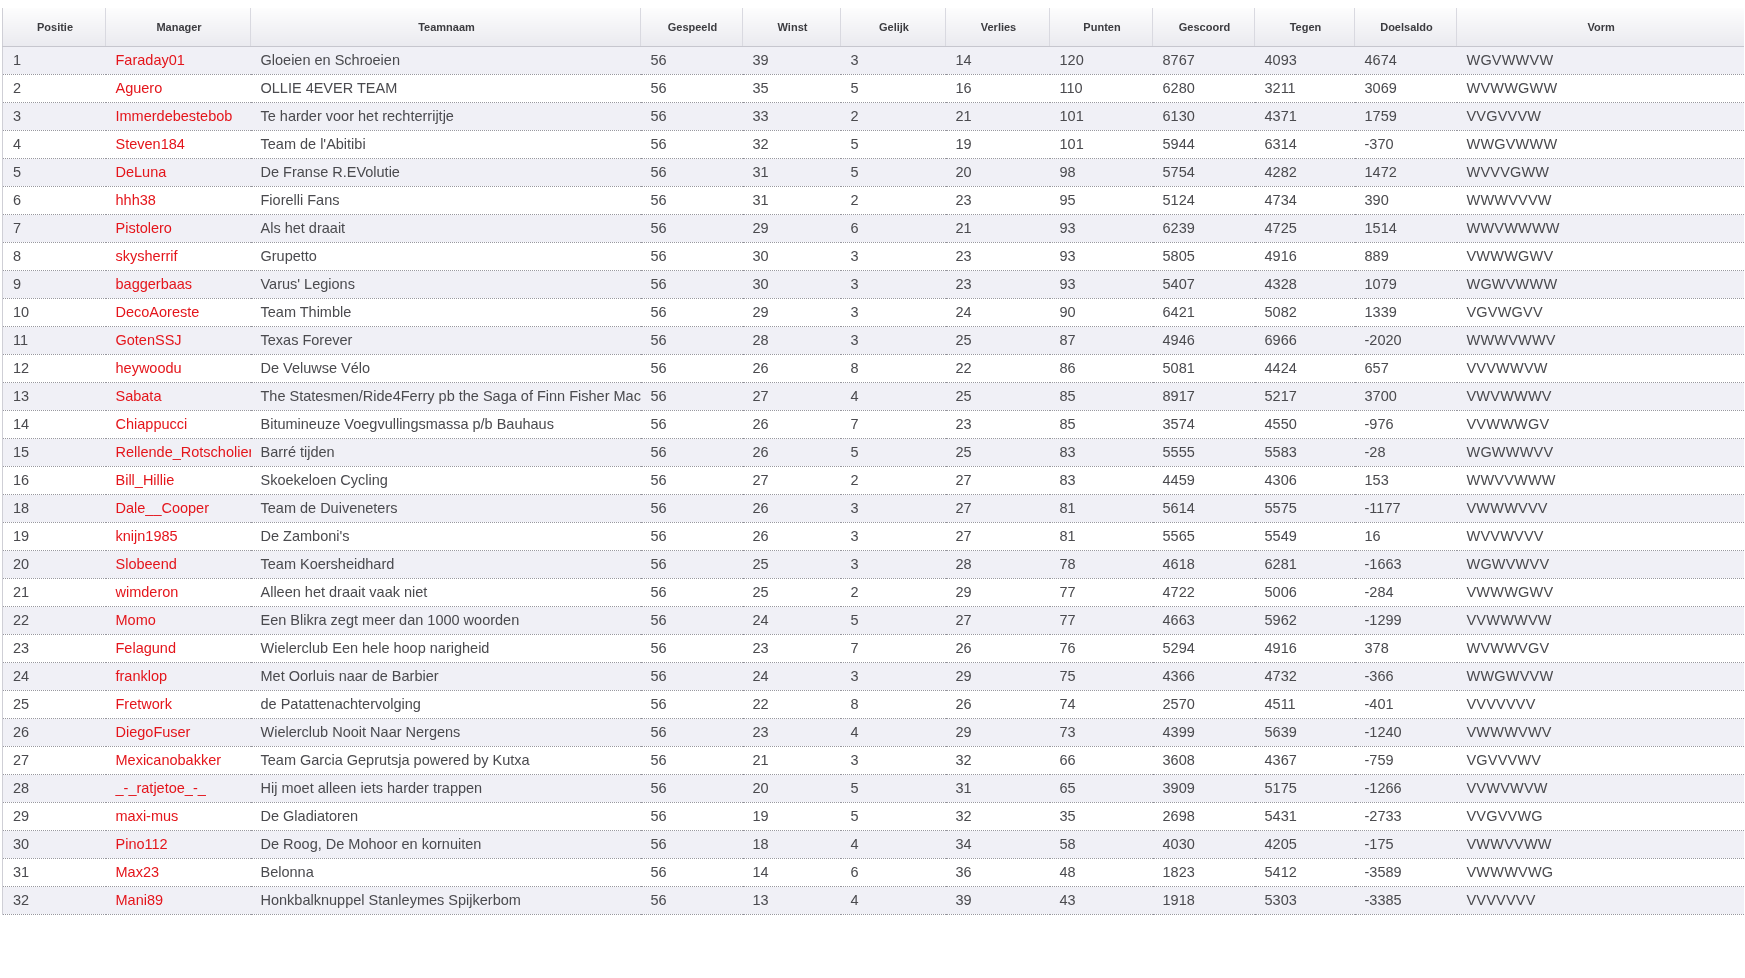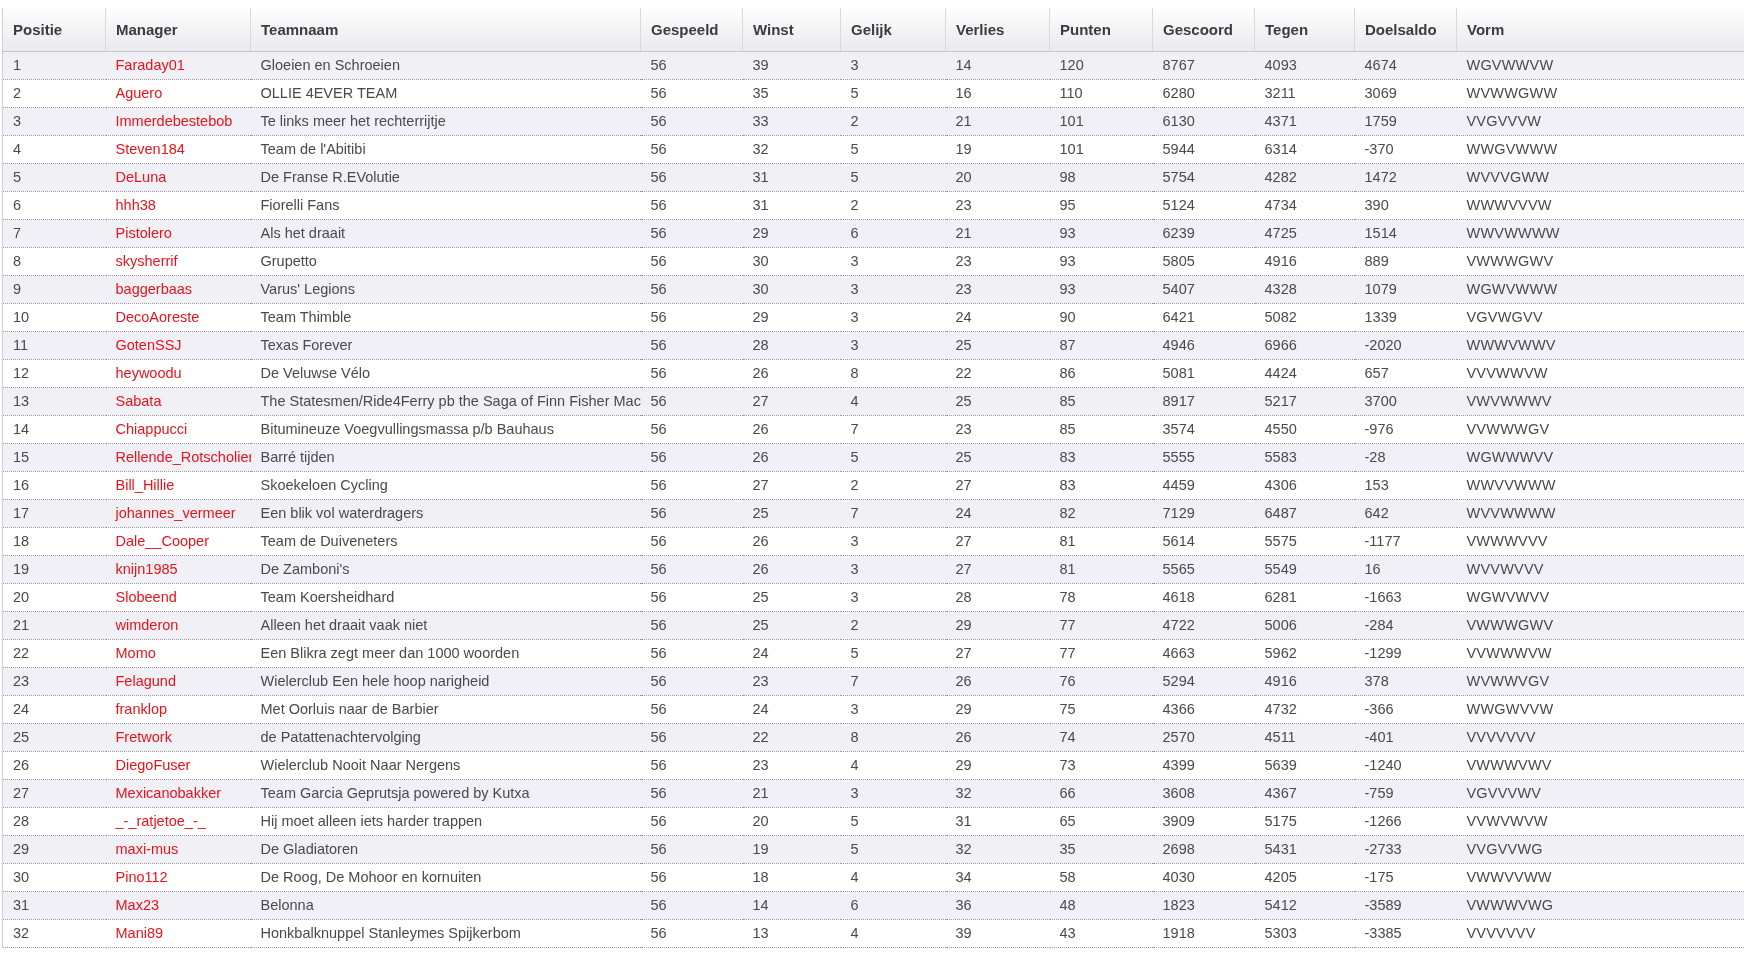--- a/index.html
+++ b/index.html
@@ -14,24 +14,24 @@
   table.standings {
     width: 1741px;
     border-collapse: collapse;
     table-layout: fixed;
     border-left: 1px solid #cfcfd6;
   }
   thead th {
     background: linear-gradient(to bottom, var(--header-bg-top, #fdfdfd), var(--header-bg-bottom, #eaeaef));
     border-bottom: 1px solid #c6c6ce;
     border-left: 1px solid #d9d9e0;
-    font-size: 15px;
+    font-size: 11px;
     font-weight: bold;
     color: #3c3c40;
-    text-align: left;
+    text-align: center;
     padding: 13px 8px 13px 10px;
     white-space: nowrap;
     overflow: hidden;
     cursor: pointer;
   }
   thead th:first-child { border-left: none; }
   tbody td {
     font-size: 14.5px;
     line-height: 17px;
     color: #4a4a4e;
@@ -109,21 +109,21 @@
           <td class="col-verlies">16</td>
           <td class="col-punten">110</td>
           <td class="col-gescoord">6280</td>
           <td class="col-tegen">3211</td>
           <td class="col-doelsaldo">3069</td>
           <td class="col-vorm">WVWWGWW</td>
         </tr>
         <tr>
           <td class="col-positie">3</td>
           <td class="col-manager"><a class="manager-link" href="#">Immerdebestebob</a></td>
-          <td class="col-teamnaam">Te links meer het rechterrijtje</td>
+          <td class="col-teamnaam">Te harder voor het rechterrijtje</td>
           <td class="col-gespeeld">56</td>
           <td class="col-winst">33</td>
           <td class="col-gelijk">2</td>
           <td class="col-verlies">21</td>
           <td class="col-punten">101</td>
           <td class="col-gescoord">6130</td>
           <td class="col-tegen">4371</td>
           <td class="col-doelsaldo">1759</td>
           <td class="col-vorm">VVGVVVW</td>
         </tr>
@@ -303,34 +303,20 @@
           <td class="col-winst">27</td>
           <td class="col-gelijk">2</td>
           <td class="col-verlies">27</td>
           <td class="col-punten">83</td>
           <td class="col-gescoord">4459</td>
           <td class="col-tegen">4306</td>
           <td class="col-doelsaldo">153</td>
           <td class="col-vorm">WWVVWWW</td>
         </tr>
         <tr>
-          <td class="col-positie">17</td>
-          <td class="col-manager"><a class="manager-link" href="#">johannes_vermeer</a></td>
-          <td class="col-teamnaam">Een blik vol waterdragers</td>
-          <td class="col-gespeeld">56</td>
-          <td class="col-winst">25</td>
-          <td class="col-gelijk">7</td>
-          <td class="col-verlies">24</td>
-          <td class="col-punten">82</td>
-          <td class="col-gescoord">7129</td>
-          <td class="col-tegen">6487</td>
-          <td class="col-doelsaldo">642</td>
-          <td class="col-vorm">WVVWWWW</td>
-        </tr>
-        <tr>
           <td class="col-positie">18</td>
           <td class="col-manager"><a class="manager-link" href="#">Dale__Cooper</a></td>
           <td class="col-teamnaam">Team de Duiveneters</td>
           <td class="col-gespeeld">56</td>
           <td class="col-winst">26</td>
           <td class="col-gelijk">3</td>
           <td class="col-verlies">27</td>
           <td class="col-punten">81</td>
           <td class="col-gescoord">5614</td>
           <td class="col-tegen">5575</td>

